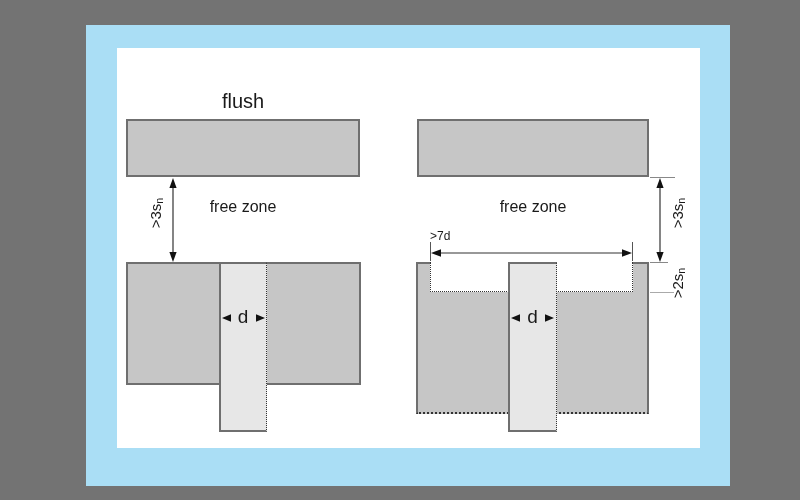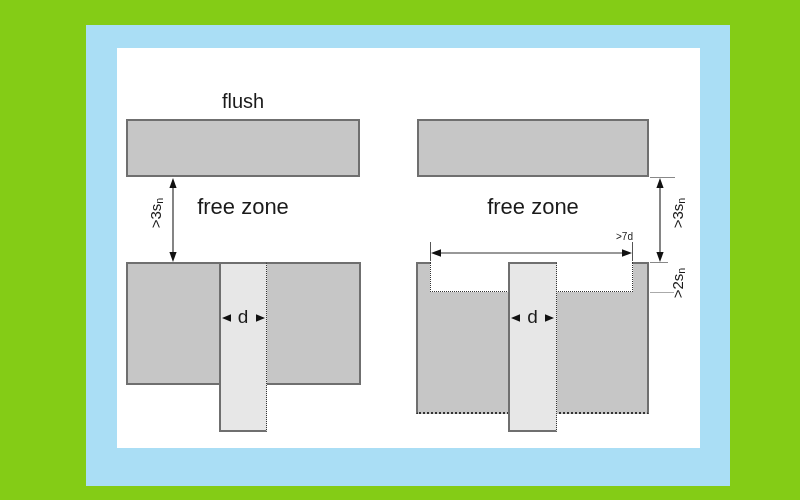--- a/index.html
+++ b/index.html
@@ -4,43 +4,43 @@
 <style>
   :root{
     --frame-blue:#aadef5;
     --block-gray:#c6c6c6;
     --border-gray:#6f6f6f;
     --sensor-gray:#e7e7e7;
     --text-color:#1a1a1a;
   }
   html,body{margin:0;padding:0;background:#ffffff;}
   .stage{
-    position:relative;width:800px;height:500px;background:#84cc16;overflow:hidden;
+    position:relative;width:800px;height:500px;background:#737373;overflow:hidden;
     font-family:"Liberation Sans",sans-serif;color:var(--text-color);
   }
   .abs{position:absolute;box-sizing:border-box;}
   .frame{left:86px;top:25px;width:644px;height:461px;background:var(--frame-blue);}
   .canvas{left:117px;top:48px;width:583px;height:400px;background:#ffffff;}
 
   .title{height:24px;font-size:20px;line-height:24px;text-align:center;z-index:4;}
-  .freezone{height:24px;font-size:22px;line-height:24px;text-align:center;z-index:4;}
+  .freezone{height:24px;font-size:16px;line-height:24px;text-align:center;z-index:4;}
 
   .target{background:var(--block-gray);border:2px solid var(--border-gray);z-index:1;}
   .block{background:var(--block-gray);border:2px solid var(--border-gray);z-index:1;}
   .block-nonflush{background:var(--block-gray);border:2px solid var(--border-gray);
     border-bottom:2px dotted #333;z-index:1;}
   .recess{background:#ffffff;border-left:1px dotted #333;border-right:1px dotted #333;
     border-bottom:1px dotted #333;z-index:2;}
   .sensor{background:var(--sensor-gray);border-top:2px solid var(--border-gray);
     border-left:2px solid var(--border-gray);border-bottom:2px solid var(--border-gray);
     border-right:1px dotted #333;z-index:3;}
 
   .vlabel{z-index:4;font-size:15px;white-space:nowrap;
     transform:translate(-50%,-50%) rotate(-90deg);}
-  .dimlabel{z-index:4;font-size:10px;text-align:right;height:17px;line-height:17px;}
+  .dimlabel{z-index:4;font-size:12px;text-align:left;height:17px;line-height:17px;}
   .dlabel{z-index:4;font-size:19px;text-align:center;height:22px;line-height:22px;}
   .sub{font-size:72%;vertical-align:-18%;}
 
   
   .title-flush{left:126px;top:89px;width:234px;}
   .target-left{left:126px;top:119px;width:234px;height:58px;}
   .freezone-left{left:126px;top:195px;width:234px;}
   .clearance-left{left:156px;top:213px;}
   .block-left{left:126px;top:262px;width:235px;height:123px;}
   .sensor-left{left:219px;top:262px;width:48px;height:170px;}

